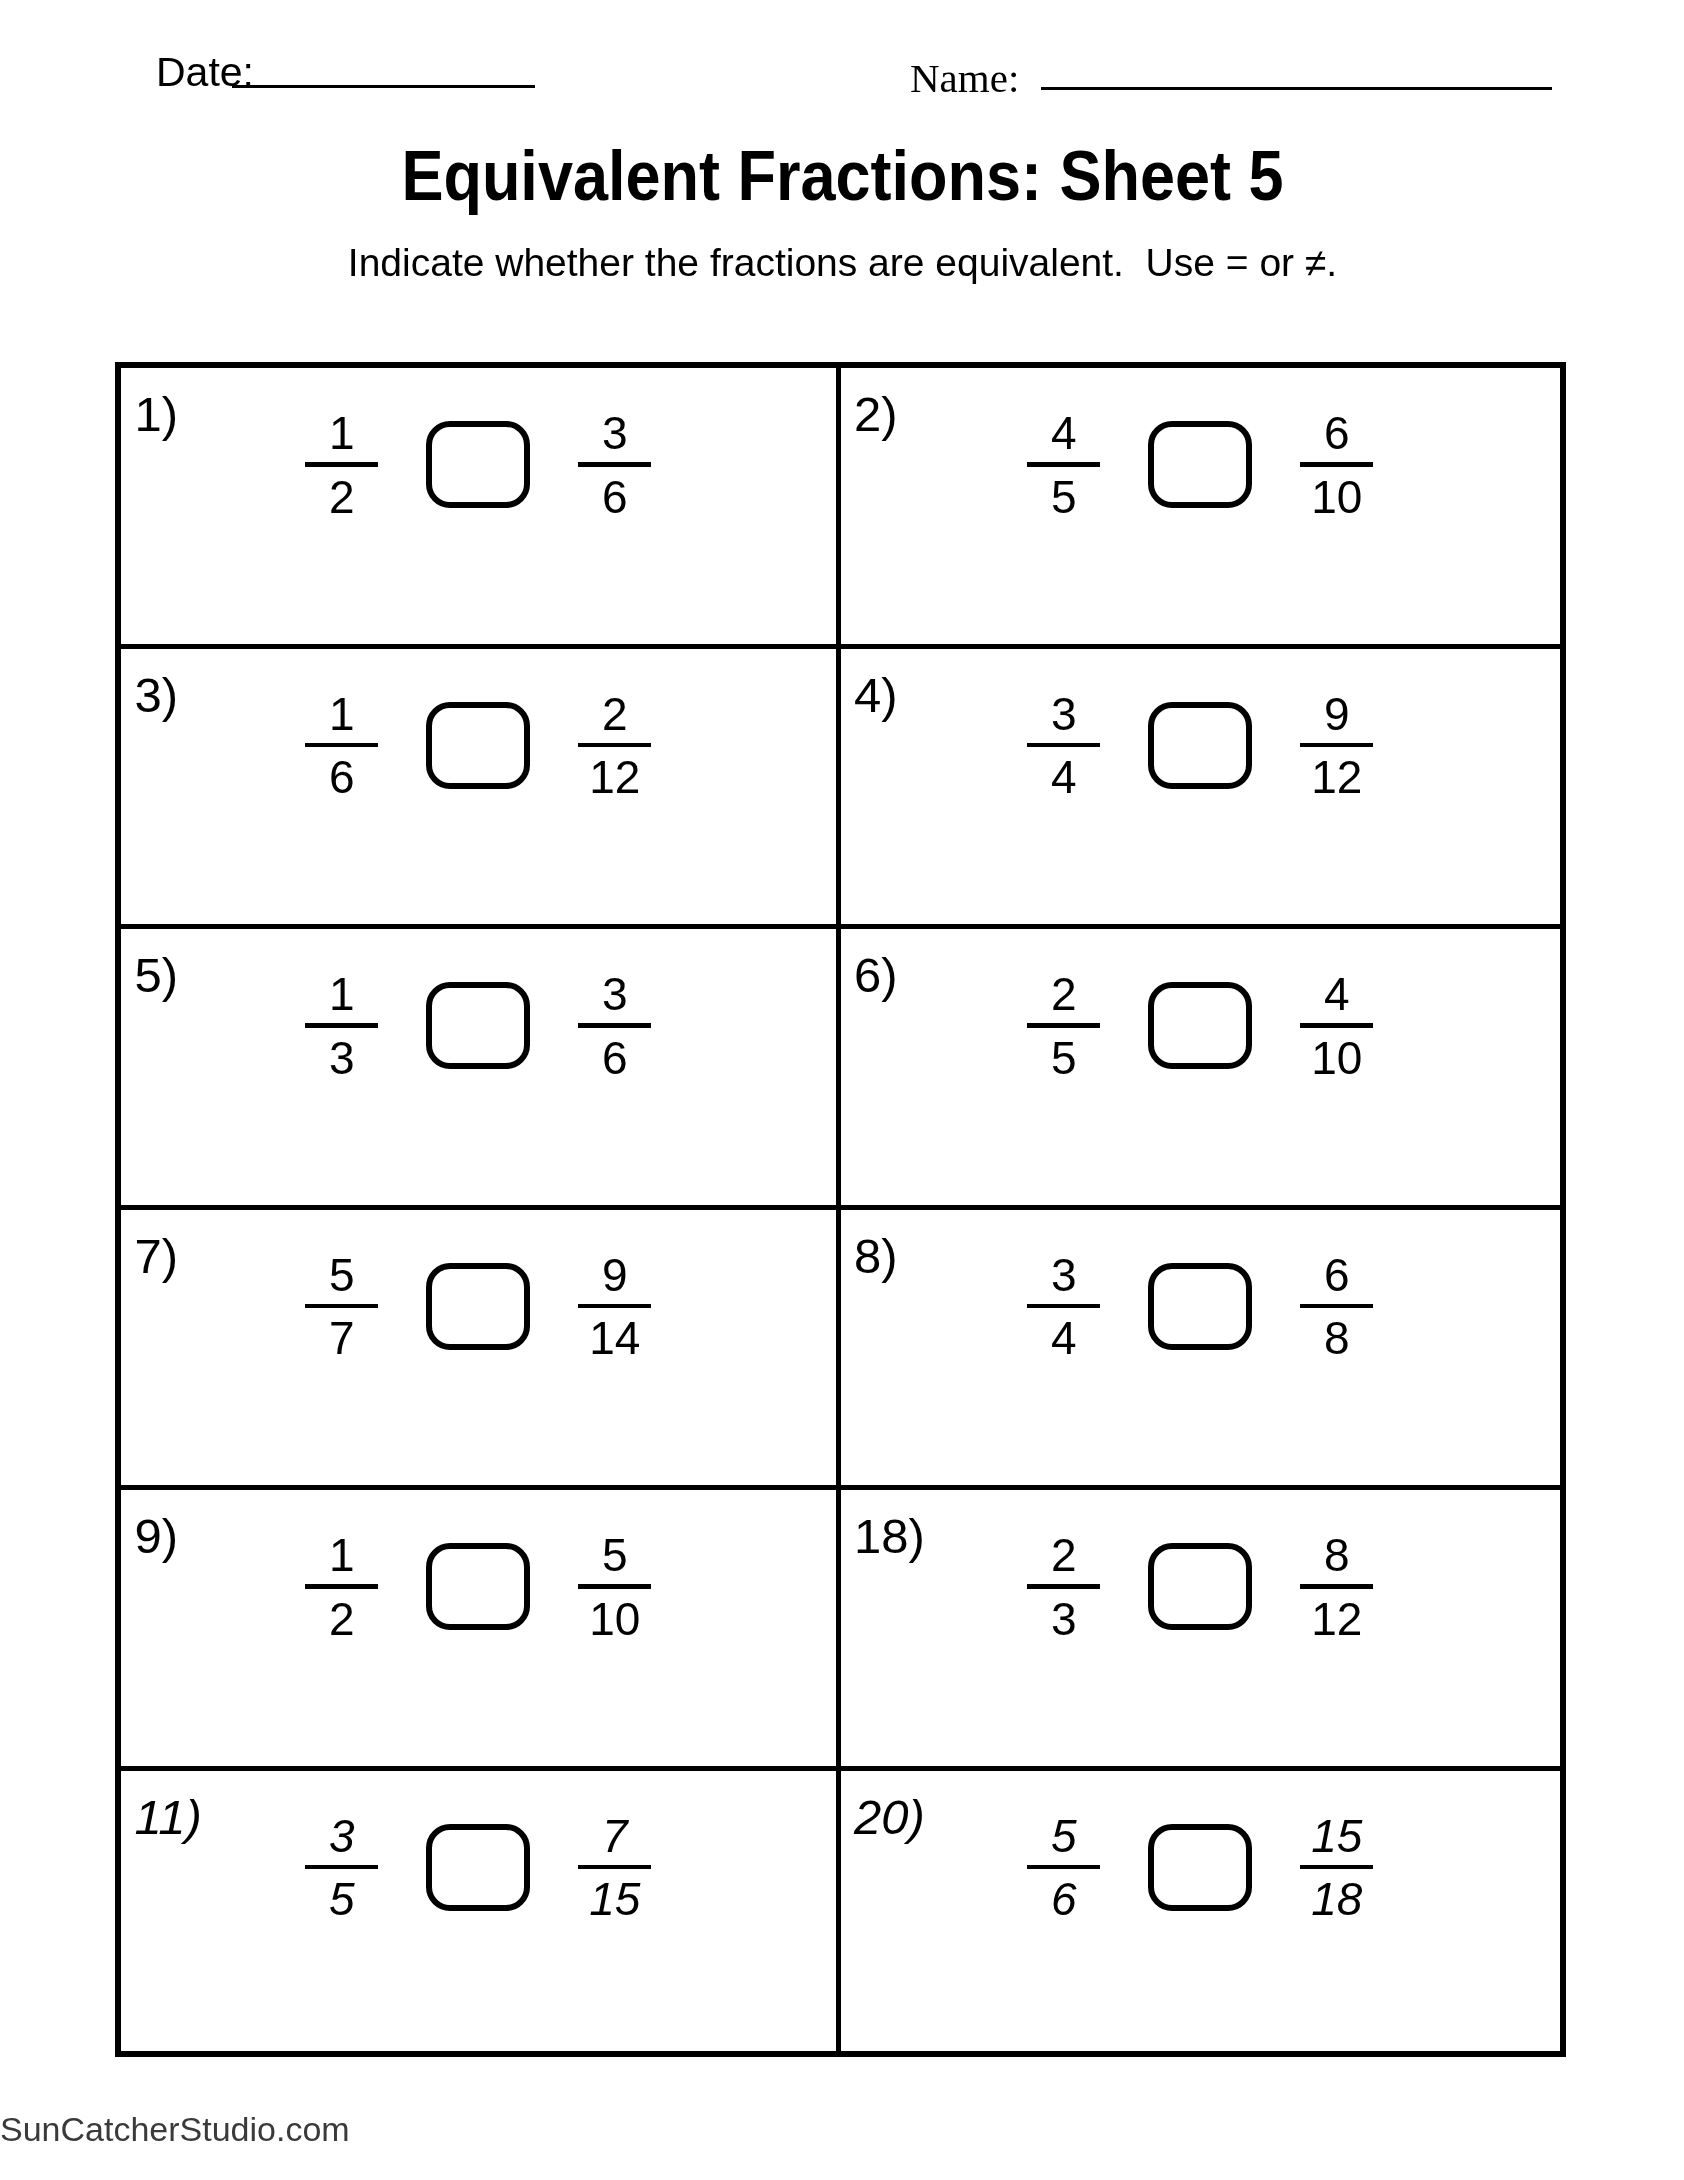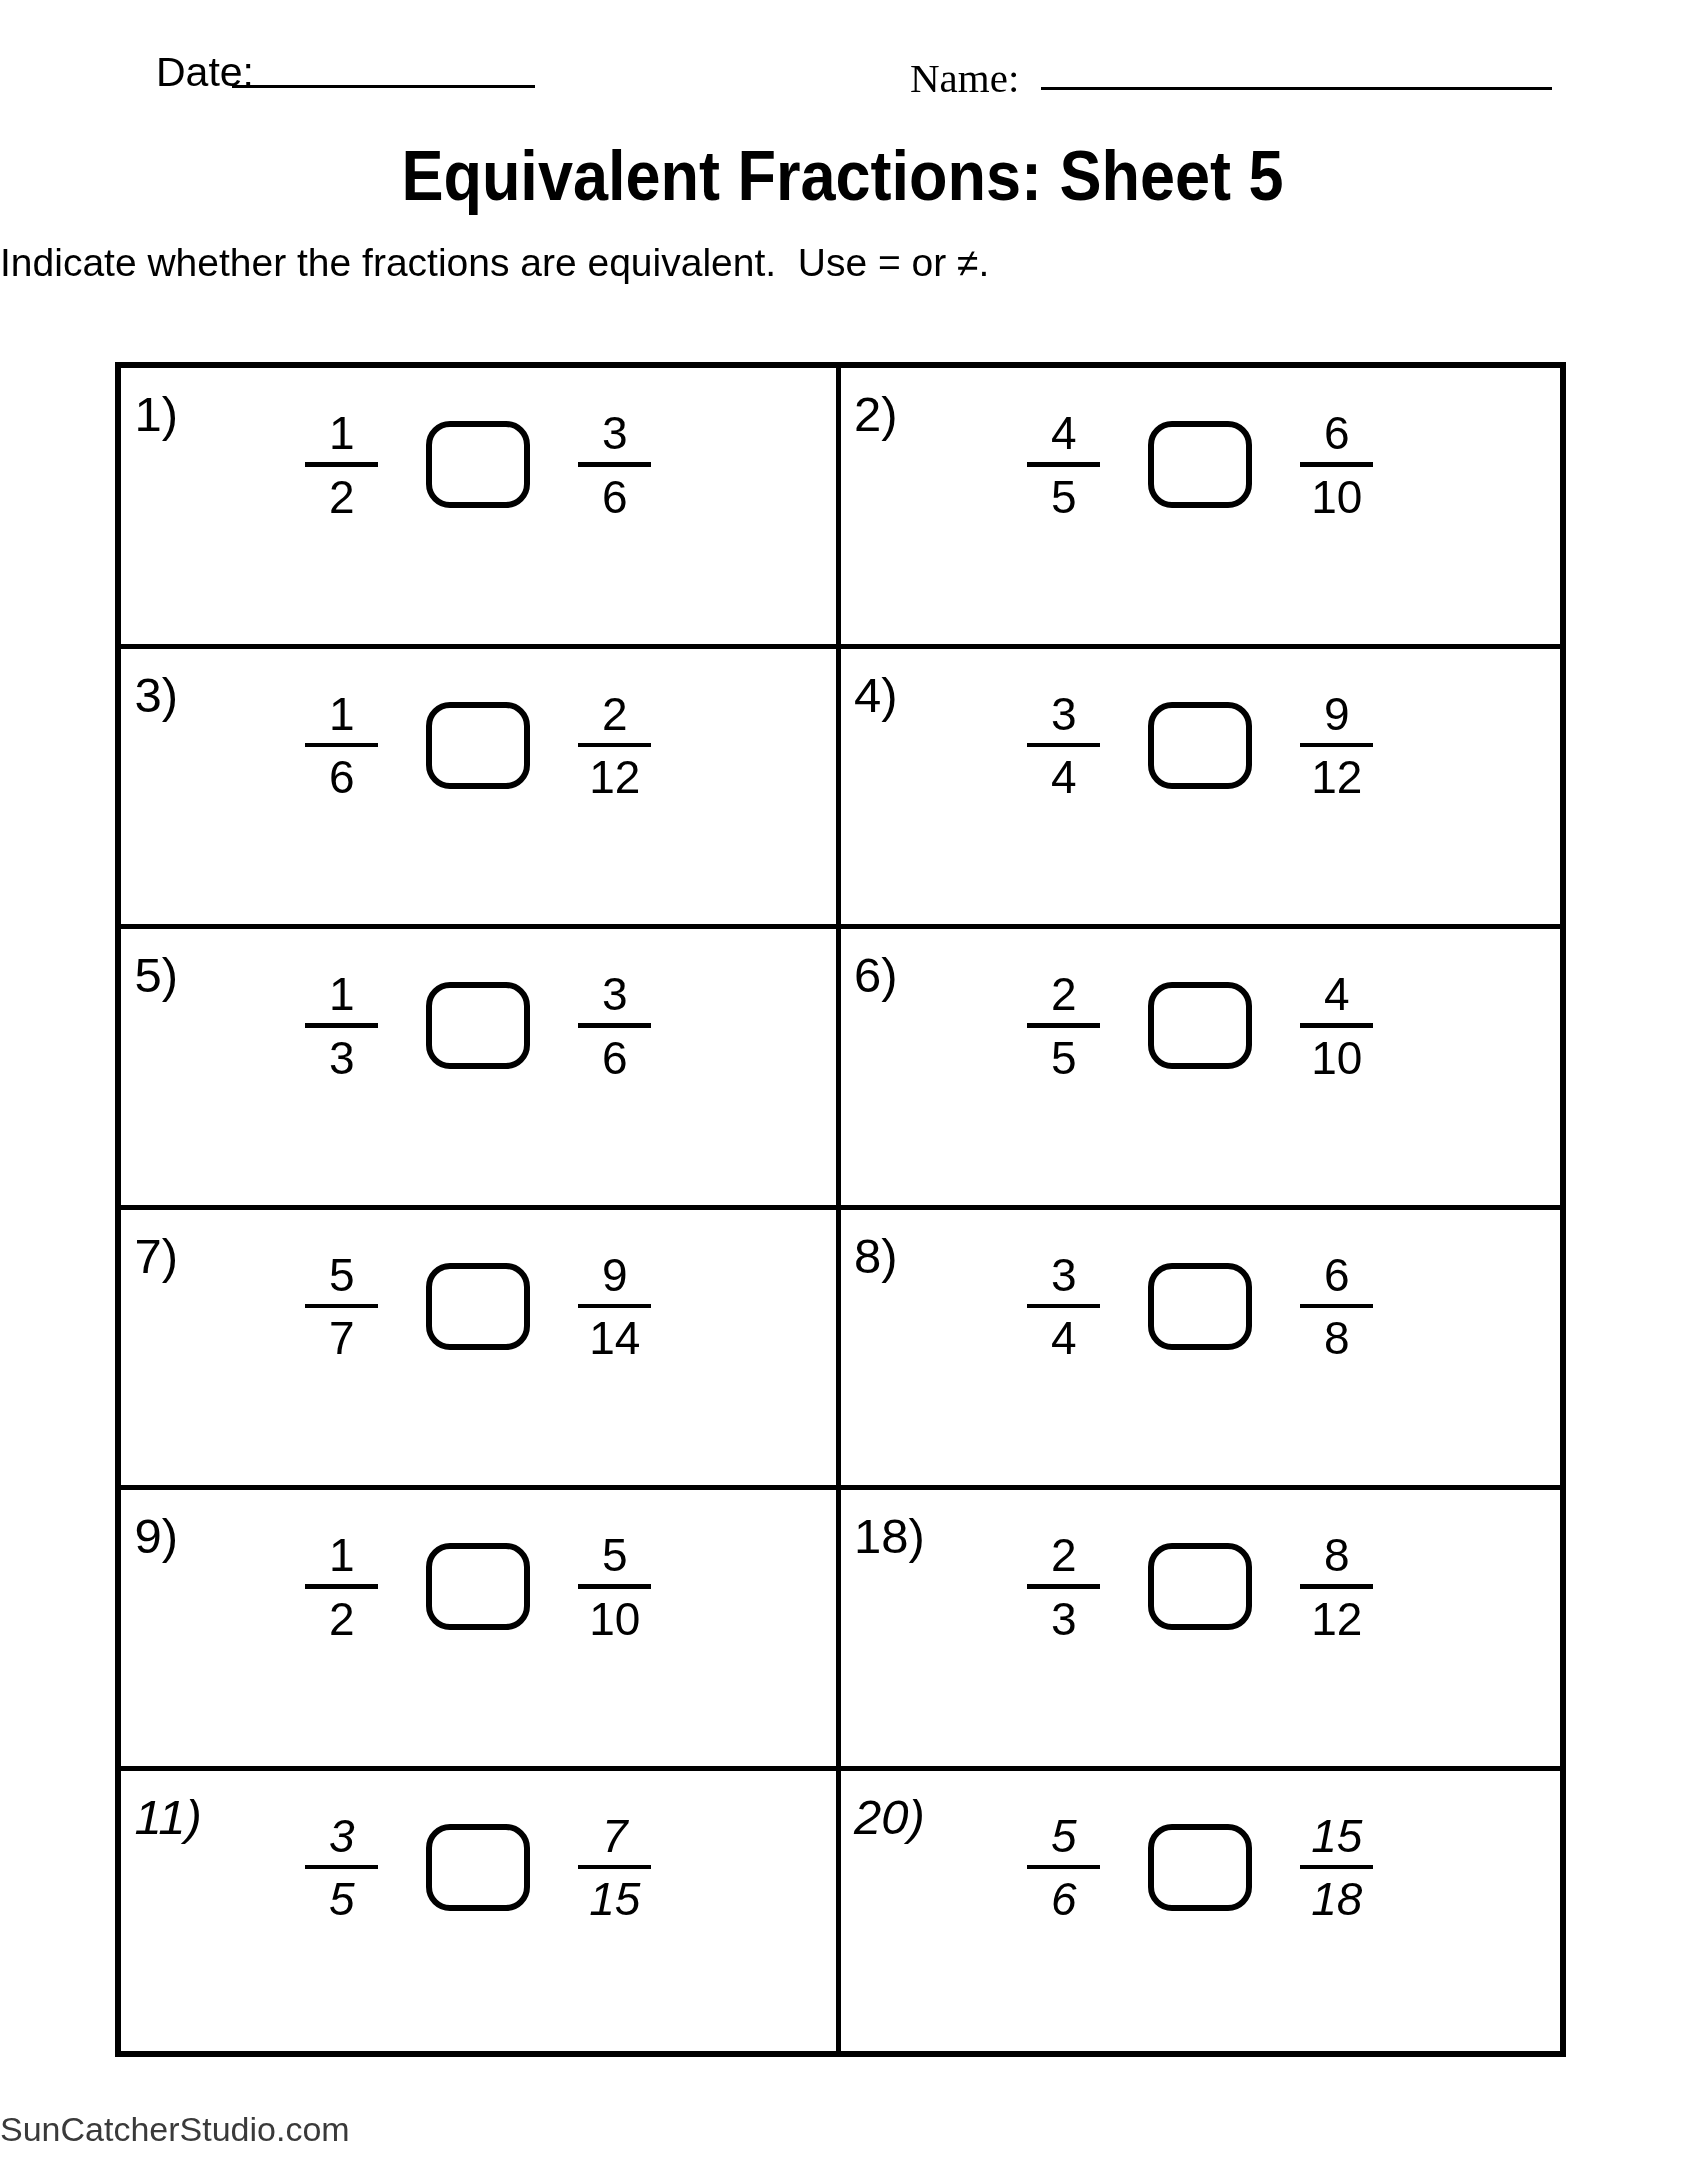--- a/index.html
+++ b/index.html
@@ -23,21 +23,21 @@
 
   .title{
     left:0;top:141px;width:100%;
     text-align:center;
     font-size:70px;font-weight:bold;line-height:1;
     transform:scaleX(0.9);transform-origin:center;
     white-space:nowrap;
   }
   .instruction{
     left:0;top:242px;width:100%;
-    text-align:left;
+    text-align:center;
     font-size:39px;line-height:1.1;
     white-space:pre;
   }
 
   
   #grid{
     left:115px;top:362px;width:1451px;height:1695px;
     border:6px solid #000;
     box-sizing:border-box;
     display:grid;

